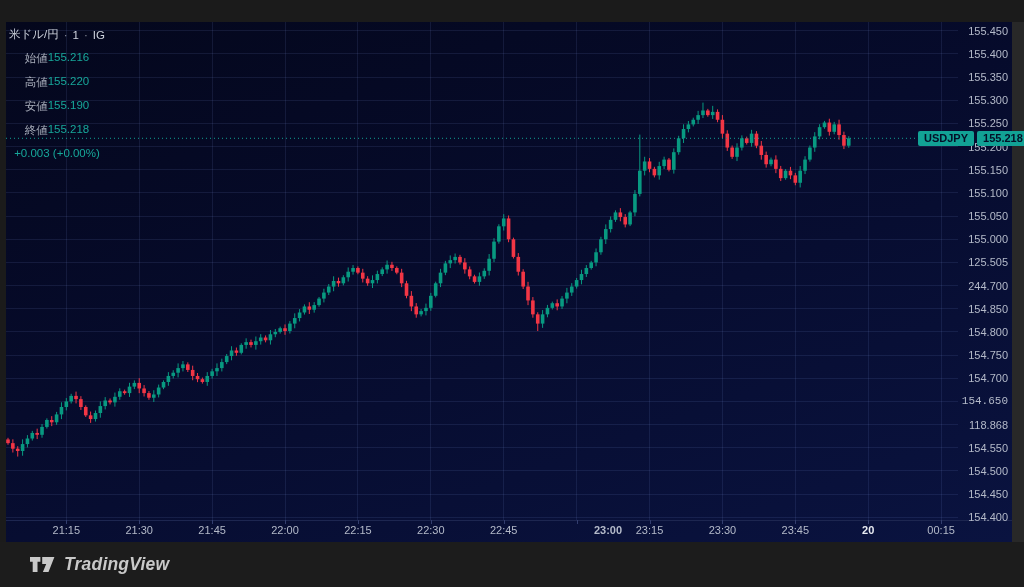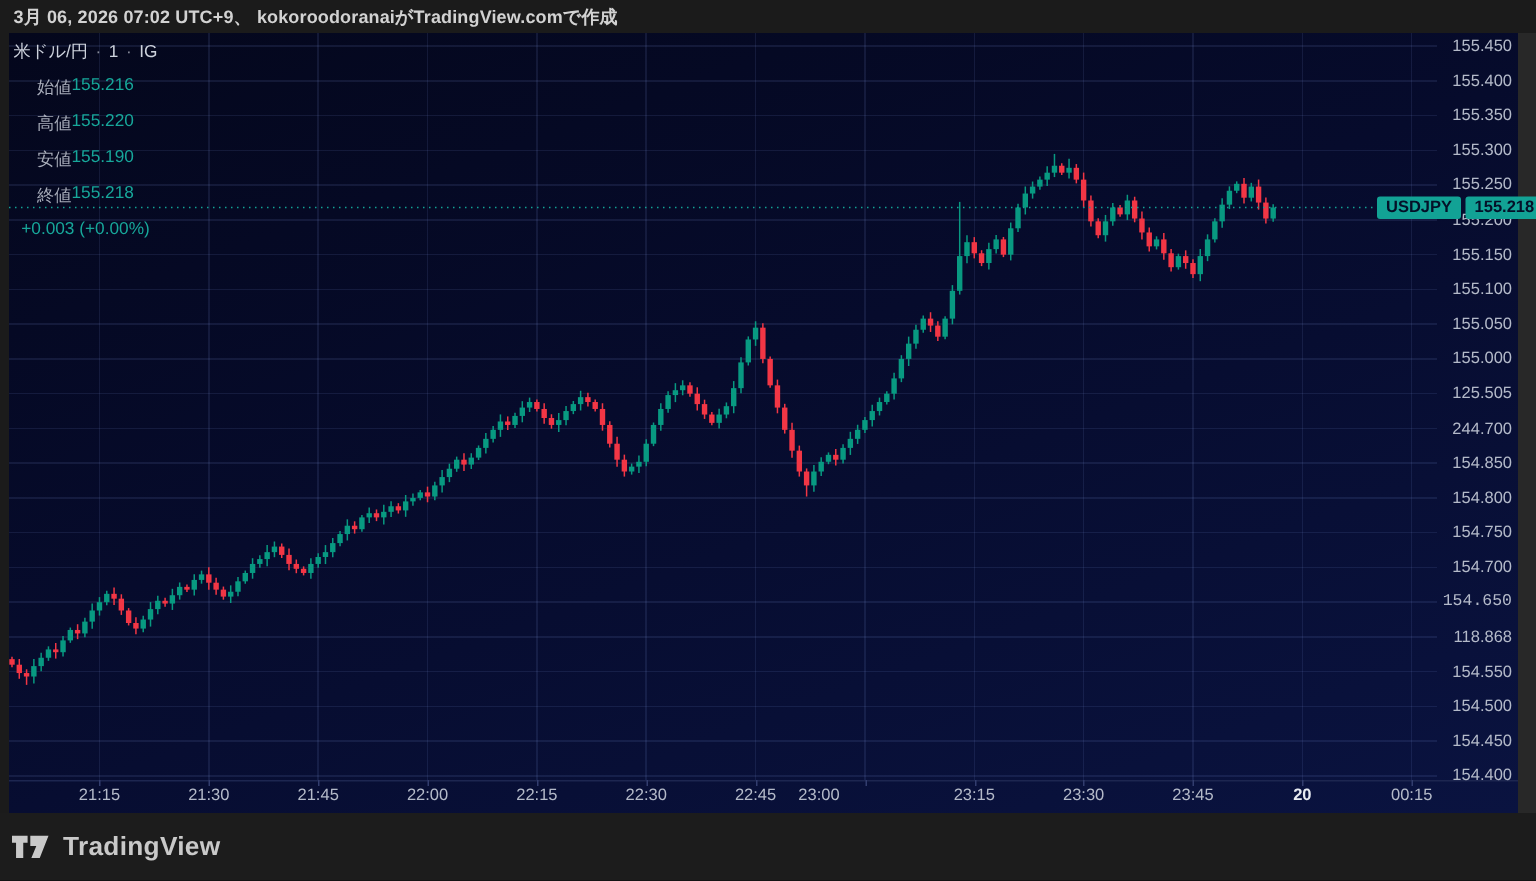--- a/index.html
+++ b/index.html
@@ -20,30 +20,29 @@
   .legend .val{color:#17a79a;}
   .legend .item{display:flex;}
   .ylab{position:absolute;right:16px;font-size:11px;color:#b4bac9;line-height:12px;margin-left:24px;}
   .xlab{position:absolute;top:524px;transform:translateX(-50%);font-size:11px;color:#b4bac9;}
   .xlab.bold{font-weight:700;color:#e8ebf2;text-align:right;}
   .xtick{position:absolute;top:520px;width:1px;height:4px;background:#323d6e;}
   .badge{position:absolute;left:918px;display:flex;gap:3px;height:15px;
          font-size:11px;font-weight:700;color:#041028;z-index:3;}
   .badge .pill{background:#12a295;border-radius:2px;padding:0 6px;line-height:15px;}
   .footer{position:absolute;left:0;top:542px;width:100%;height:45px;background:#1c1c1c;
-          display:flex;align-items:center;padding-left:8px;gap:9px;box-sizing:border-box;}
+          display:flex;align-items:center;padding-left:30px;gap:9px;box-sizing:border-box;font-style:italic;}
   .logo-glyph svg{display:block;}
   .logo-text{font-size:17.5px;font-weight:700;color:#c9c9c9;letter-spacing:.2px;}
 </style>
 </head>
 <body>
 
 <div class="frame">
 
-  <div class="topbar">3月 06, 2026 07:02 UTC+9、 kokoroodoranaiがTradingView.comで作成</div>
 
   <div class="chart-bg"></div>
 
   <svg id="plot-svg" width="1006" height="498">
       <line x1="0" x2="952" y1="8.80270000000253" y2="8.80270000000253" stroke="rgba(125,145,215,0.13)" stroke-width="1" shape-rendering="crispEdges"></line>
       <line x1="0" x2="952" y1="31.96769999999463" y2="31.96769999999463" stroke="rgba(125,145,215,0.13)" stroke-width="1" shape-rendering="crispEdges"></line>
       <line x1="0" x2="952" y1="55.13269999999989" y2="55.13269999999989" stroke="rgba(125,145,215,0.13)" stroke-width="1" shape-rendering="crispEdges"></line>
       <line x1="0" x2="952" y1="78.29769999999199" y2="78.29769999999199" stroke="rgba(125,145,215,0.13)" stroke-width="1" shape-rendering="crispEdges"></line>
       <line x1="0" x2="952" y1="101.46269999999727" y2="101.46269999999727" stroke="rgba(125,145,215,0.13)" stroke-width="1" shape-rendering="crispEdges"></line>
       <line x1="0" x2="952" y1="124.62770000000253" y2="124.62770000000253" stroke="rgba(125,145,215,0.13)" stroke-width="1" shape-rendering="crispEdges"></line>
@@ -489,21 +488,21 @@
       <div class="xlab" style="left: 212.12px;">21:45</div>
       <div class="xtick" style="left: 285.02px;"></div>
       <div class="xlab" style="left: 285.02px;">22:00</div>
       <div class="xtick" style="left: 357.92px;"></div>
       <div class="xlab" style="left: 357.92px;">22:15</div>
       <div class="xtick" style="left: 430.82px;"></div>
       <div class="xlab" style="left: 430.82px;">22:30</div>
       <div class="xtick" style="left: 503.72px;"></div>
       <div class="xlab" style="left: 503.72px;">22:45</div>
       <div class="xtick" style="left: 576.62px;"></div>
-      <div class="xlab" style="left: 546px;">23:00</div>
+      <div class="xlab" style="left: 608px; font-weight: bold;">23:00</div>
       <div class="xtick" style="left: 649.52px;"></div>
       <div class="xlab" style="left: 649.52px;">23:15</div>
       <div class="xtick" style="left: 722.42px;"></div>
       <div class="xlab" style="left: 722.42px;">23:30</div>
       <div class="xtick" style="left: 795.32px;"></div>
       <div class="xlab" style="left: 795.32px;">23:45</div>
       <div class="xtick" style="left: 868.22px;"></div>
       <div class="xlab bold" style="left: 868.22px;">20</div>
       <div class="xtick" style="left: 941.12px;"></div>
       <div class="xlab" style="left: 941.12px;">00:15</div>

